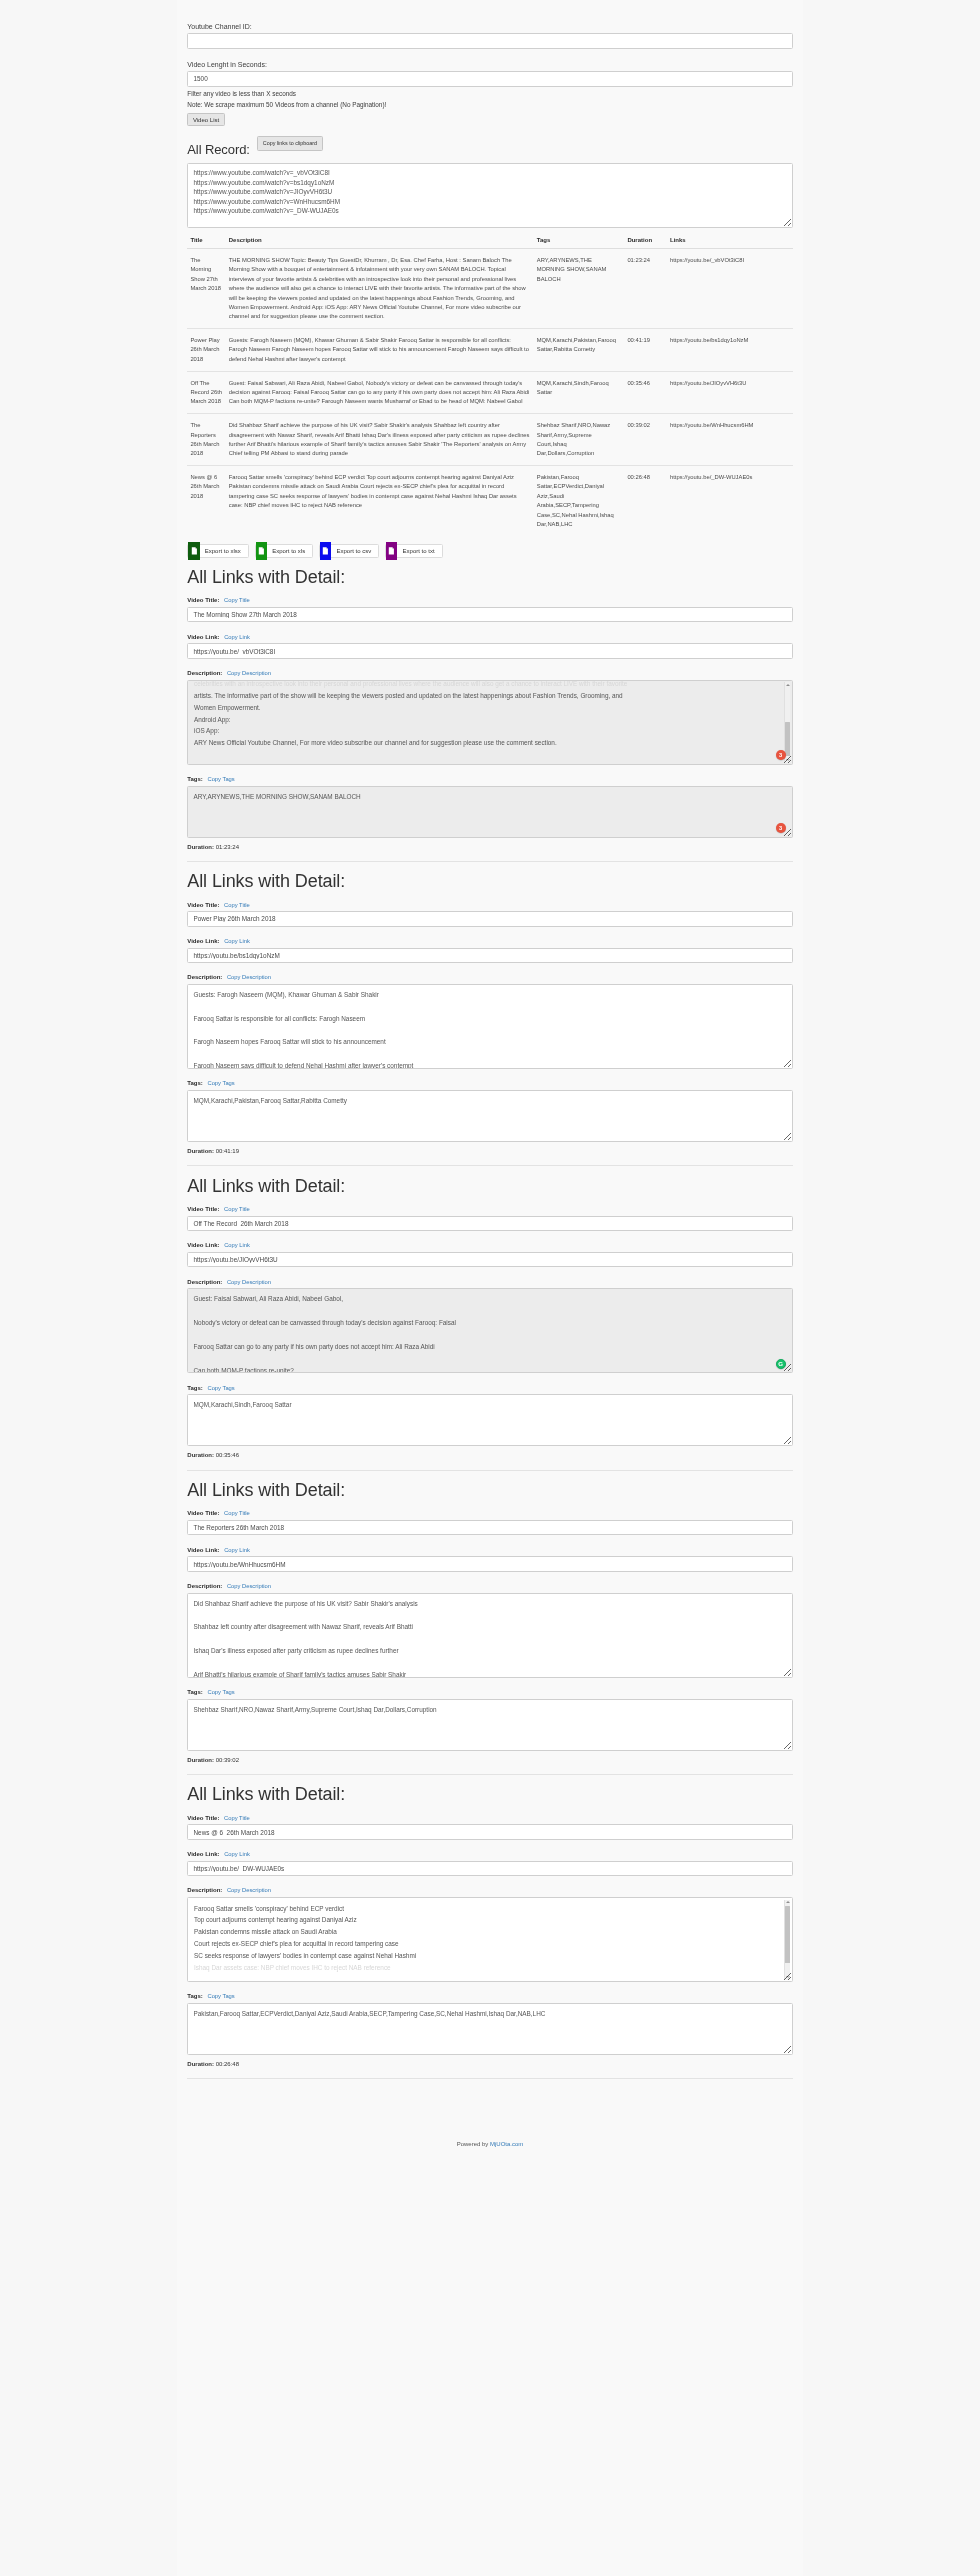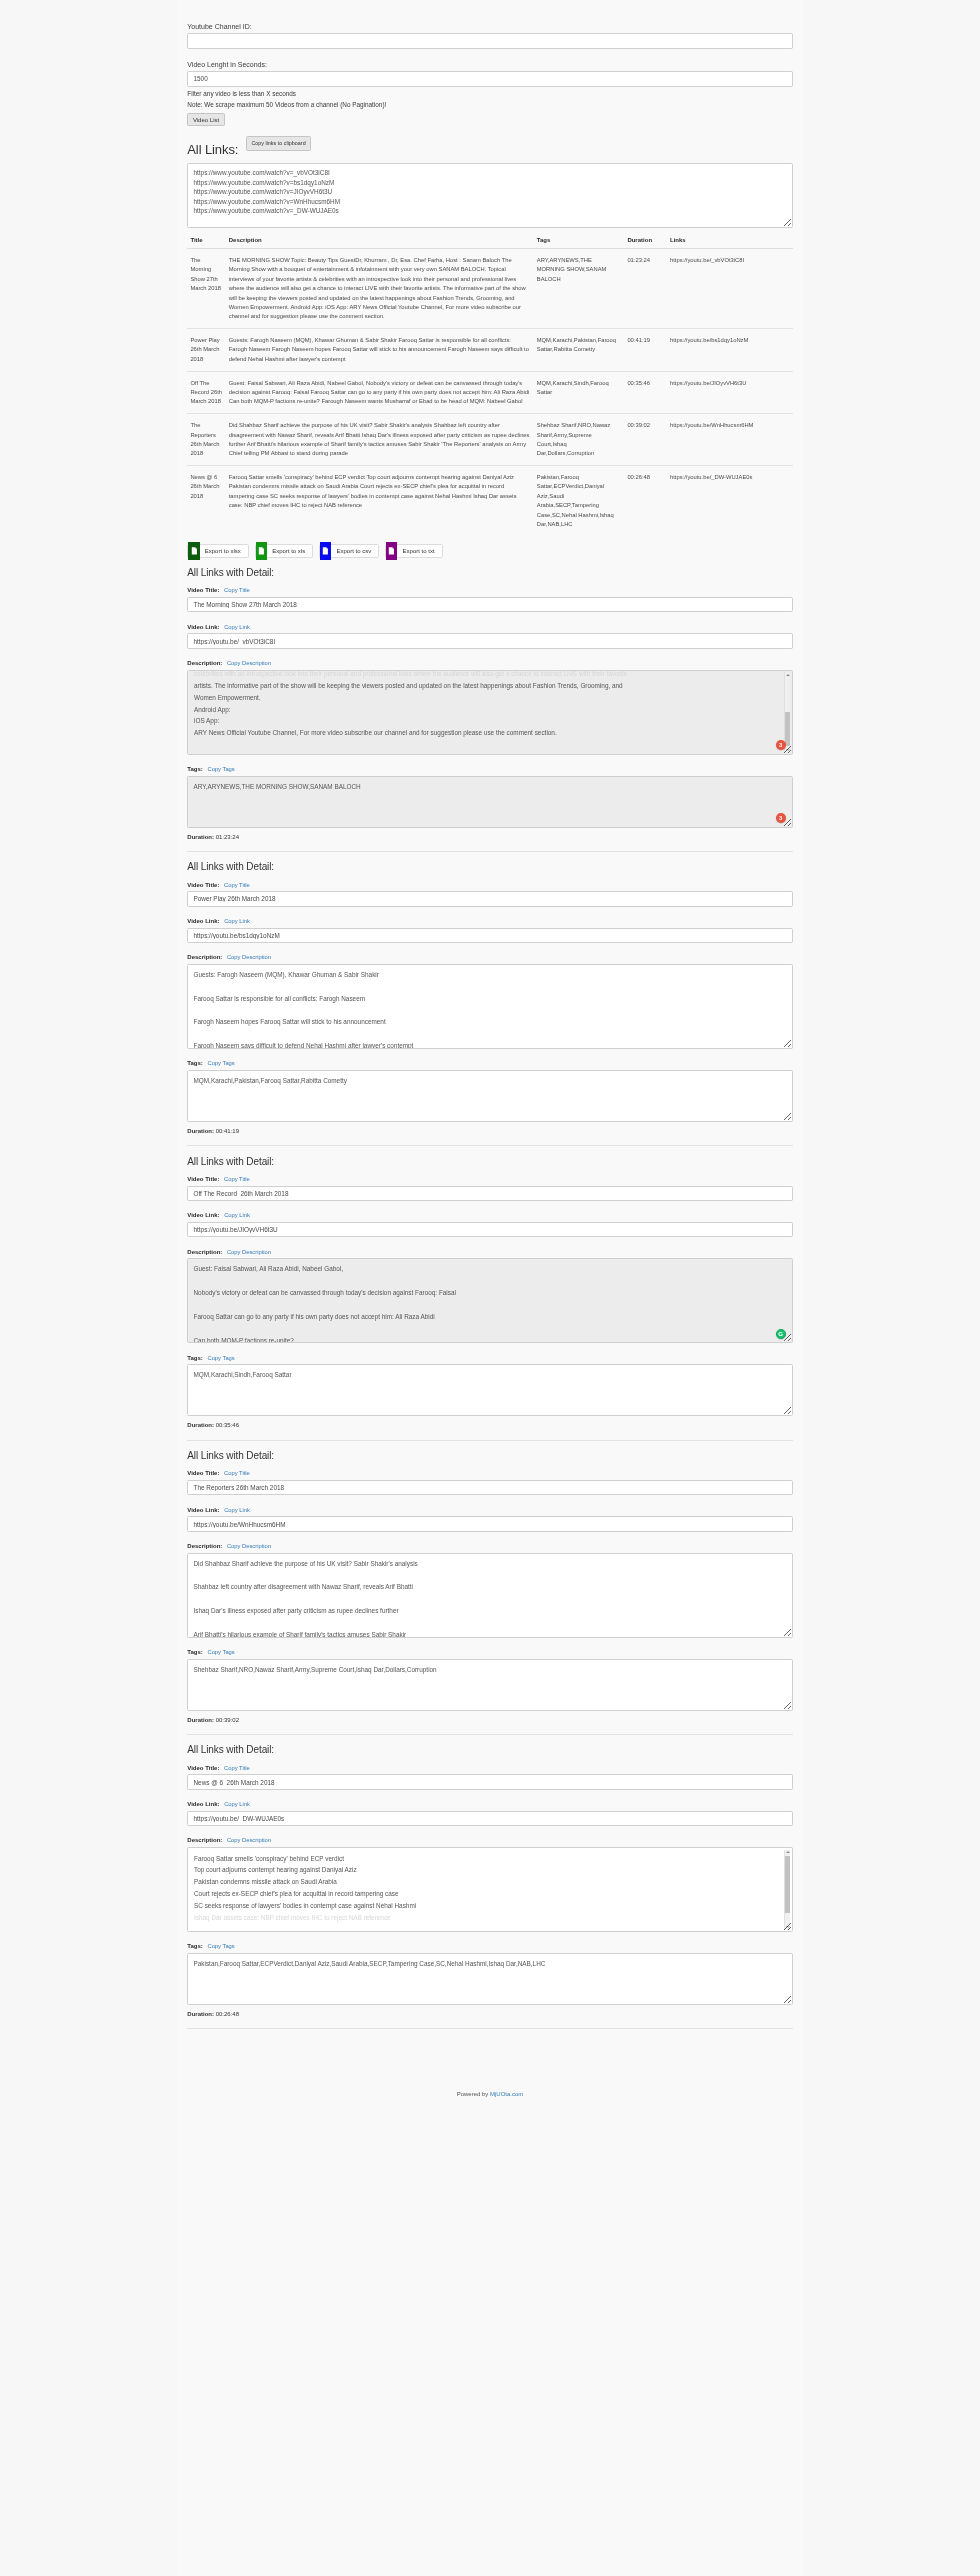--- a/index.html
+++ b/index.html
@@ -167,21 +167,21 @@
   }
   .fi-xlsx { background:#0e5c0e; }
   .fi-xls  { background:#129512; }
   .fi-csv  { background:#0a0aef; }
   .fi-txt  { background:#830283; }
   .fileicon svg { width: 6.7px; height: 7.7px; }
 
   
   .detail-block { margin-top: 9.3px; }
   .detail-block h3 {
-    font-size: 10px;
+    font-size: 18px;
     font-weight: normal;
     color:#333;
     margin: 0 0 9.3px 0;
     letter-spacing: -0.1px;
   }
   .mini-label {
     font-size: 6px;
     font-weight: bold;
     color: #2b2b2b;
     margin: 0 0 3.6px 0;
@@ -286,21 +286,21 @@
     <input class="text-input" type="text" value="1500" style="">
   </div>
 
   <p class="helper-text">Filter any video is less than X seconds</p>
   <p class="helper-text">Note: We scrape maximum 50 Videos from a channel (No Pagination)!</p>
 
   <button class="btn-default">Video List</button>
 
   
   <div>
-    <h2 class="section-title">All Links:</h2>
+    <h2 class="section-title">All Record:</h2>
     <button class="copy-links-btn">Copy links to clipboard</button>
     <textarea class="ta ta-links" id="all-links-textarea" style="">https://www.youtube.com/watch?v=_vbVOt3iC8I
 https://www.youtube.com/watch?v=bs1dqy1oNzM
 https://www.youtube.com/watch?v=JIOyvVH6t3U
 https://www.youtube.com/watch?v=WnHhucsm6HM
 https://www.youtube.com/watch?v=_DW-WUJAE0s</textarea>
   </div>
 
   
   <table class="videos">

